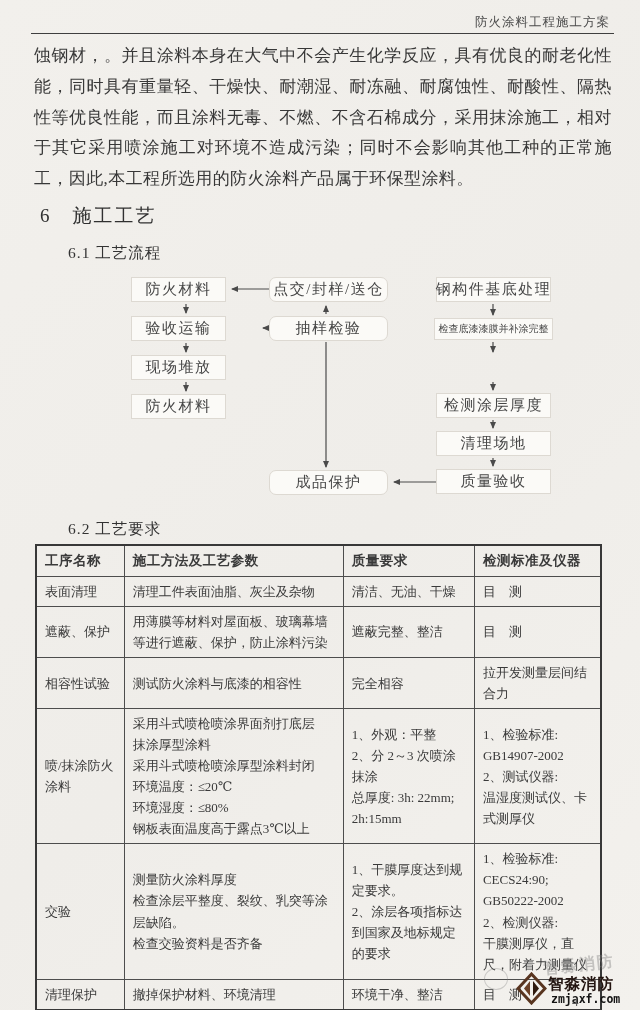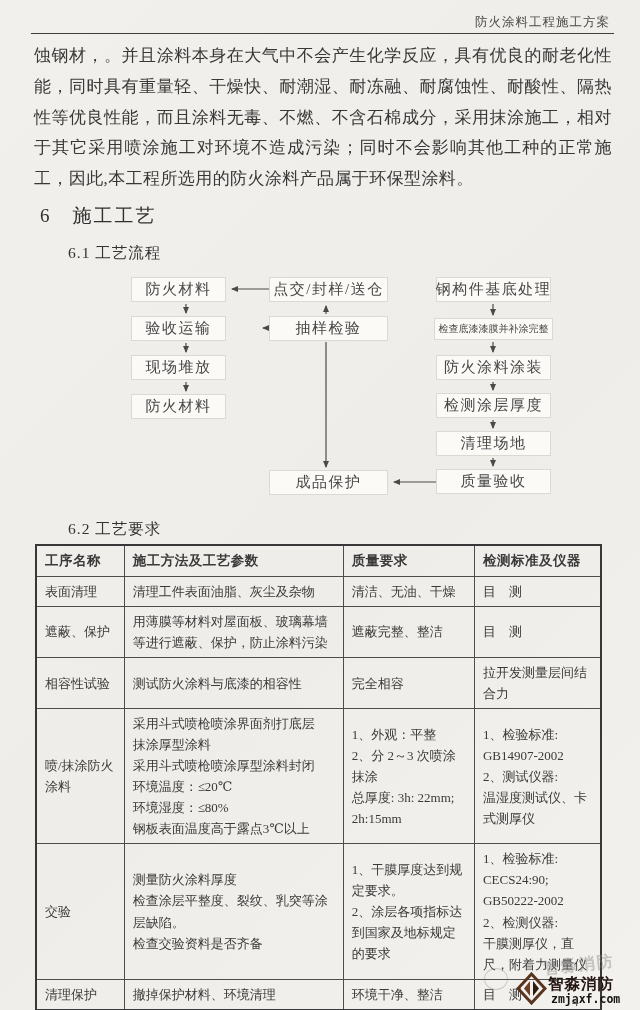--- a/index.html
+++ b/index.html
@@ -39,21 +39,21 @@
   
   .flow{position:absolute;left:0;top:268px;width:640px;height:246px;margin-left:36px;}
   .fnode{
     position:absolute;height:25px;
     display:flex;align-items:center;justify-content:center;
     background:#fbfaf7;border:1px solid #ddd9d2;
     font-size:15px;color:#474747;letter-spacing:1.5px;
     box-sizing:border-box;white-space:nowrap;
   }
   .col-l{left:95px;width:95px;}
-  .col-m{left:233px;width:119px;}
+  .col-m{left:233px;width:119px;border-radius:7px;}
   .col-r{left:400px;width:115px;}
   .fnode.small{font-size:10px;letter-spacing:0;height:22px;left:398px;width:119px;}
   .flow svg{position:absolute;left:0;top:0;}
   .flow line{stroke:#4a4a4a;stroke-width:1.2;}
   
   .tbl-wrap{position:absolute;left:35px;top:544px;width:567px;}
   table{
     width:100%;border-collapse:collapse;table-layout:fixed;
     font-size:13px;color:#3a3a3a;border:2px solid #383838;
   }
@@ -140,21 +140,20 @@
     <div class="fnode col-l" style="top:48px">验收运输</div>
     <div class="fnode col-l" style="top:87px">现场堆放</div>
     <div class="fnode col-l" style="top:126px">防火材料</div>
 
     <div class="fnode col-m" style="top:9px">点交/封样/送仓</div>
     <div class="fnode col-m" style="top:48px">抽样检验</div>
     <div class="fnode col-m" style="top:202px">成品保护</div>
 
     <div class="fnode col-r" style="top:9px">钢构件基底处理</div>
     <div class="fnode col-r small" style="top:50px">检查底漆漆膜并补涂完整</div>
-    <div class="fnode col-r" style="top:87px">防火涂料涂装</div>
     <div class="fnode col-r" style="top:125px">检测涂层厚度</div>
     <div class="fnode col-r" style="top:163px">清理场地</div>
     <div class="fnode col-r" style="top:201px">质量验收</div>
   </div>
 
   <div class="h-sub h-sub2">6.2 工艺要求</div>
 
   <div class="tbl-wrap">
     <table>
       <colgroup>

